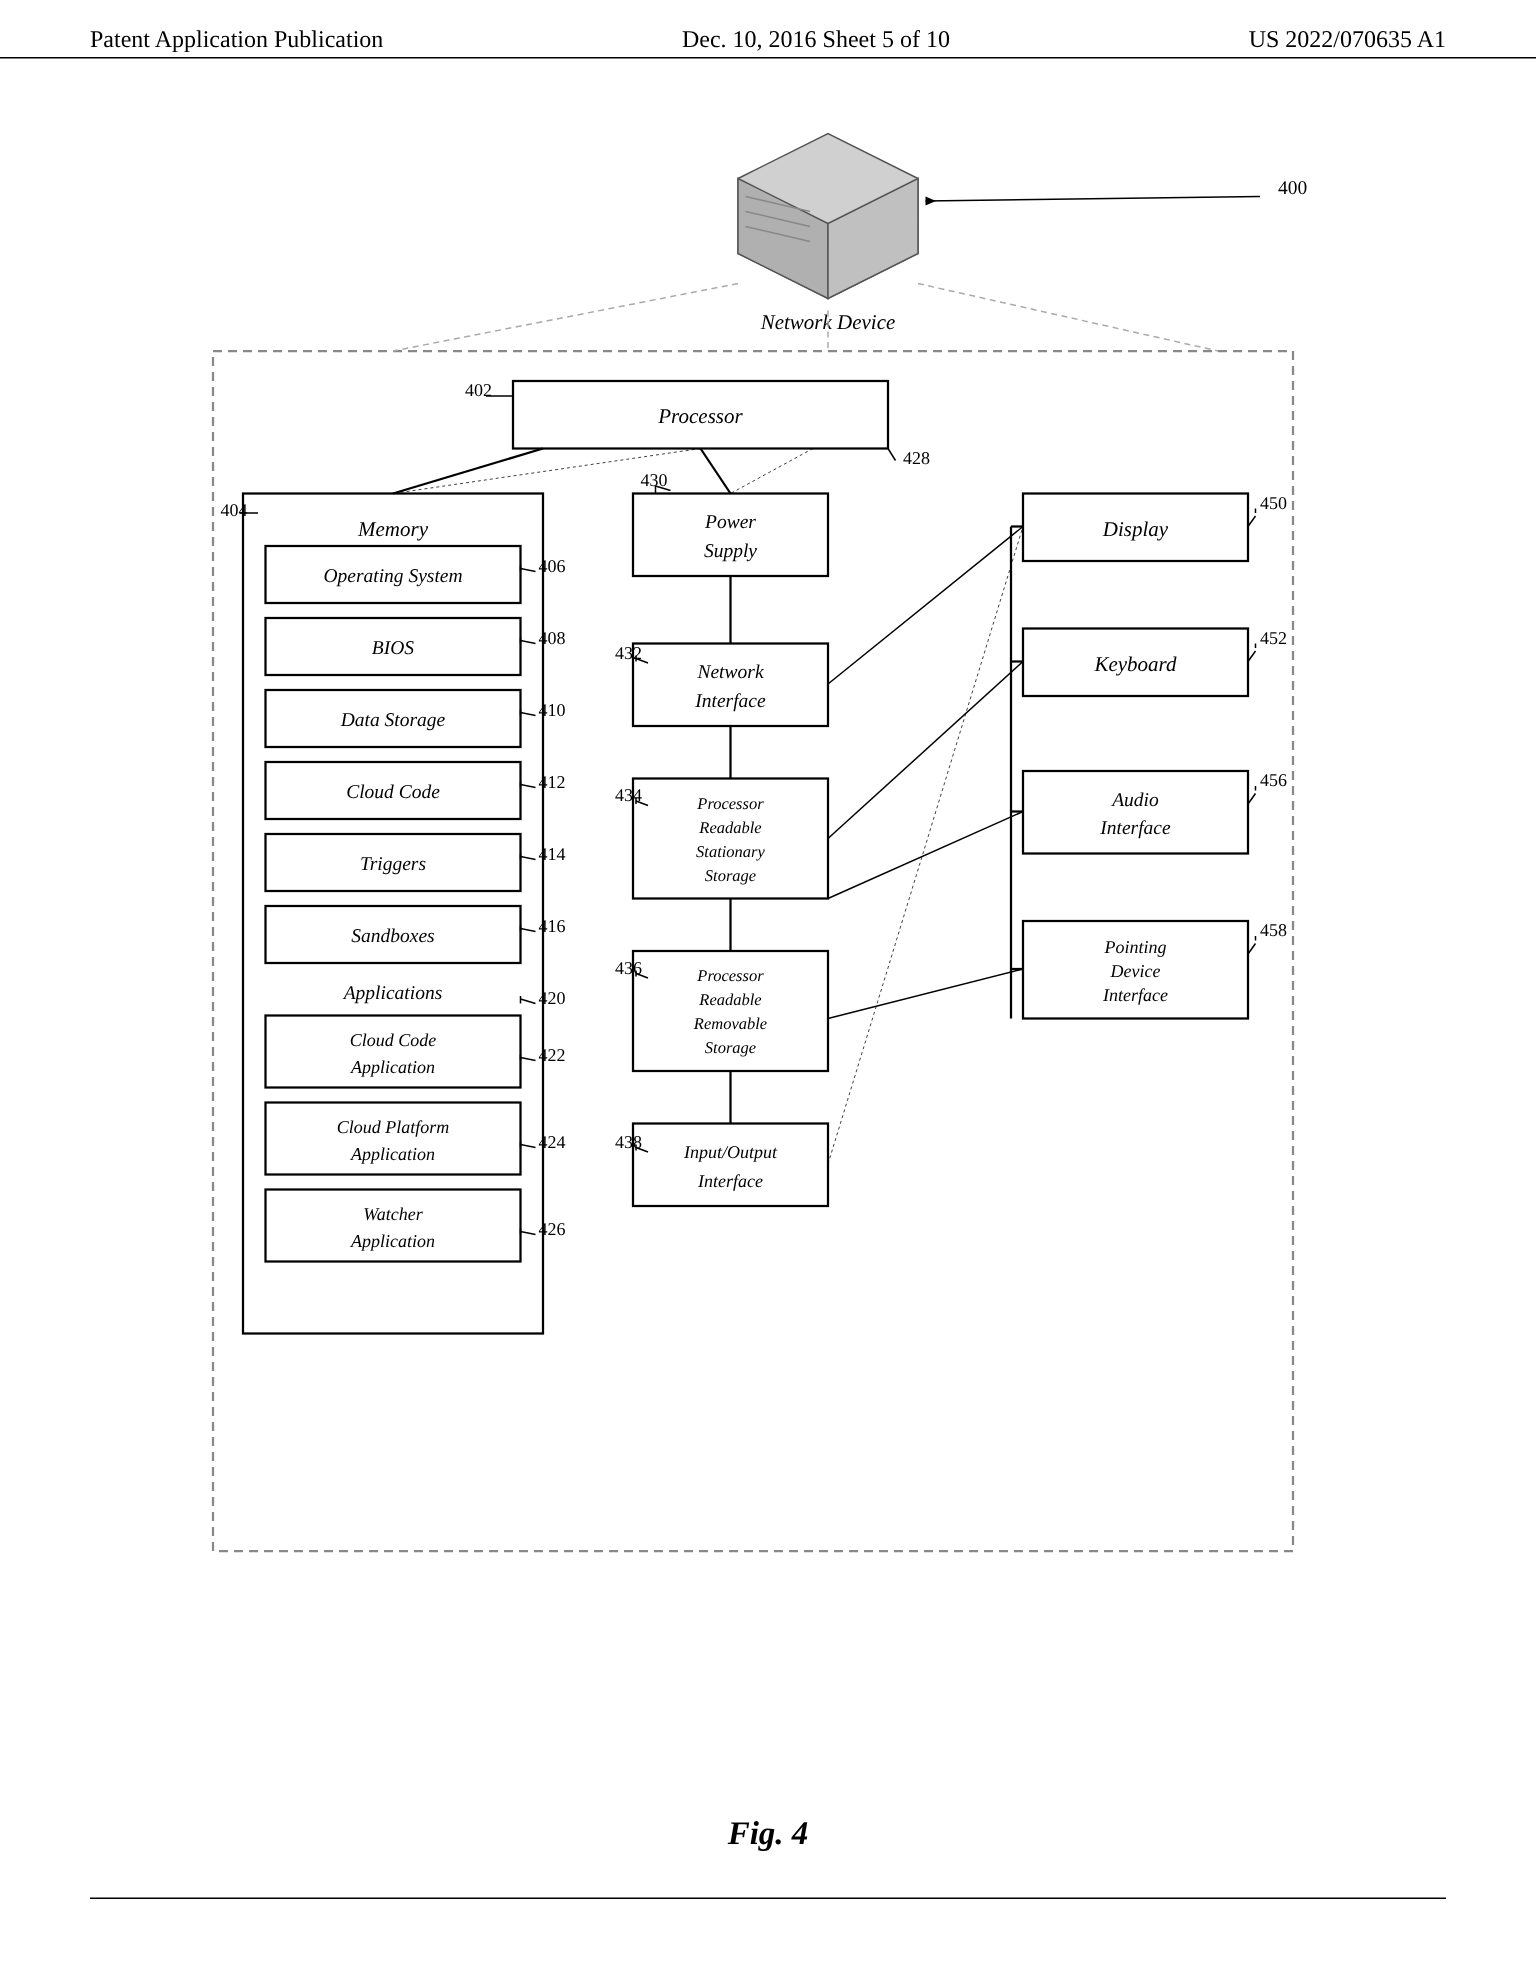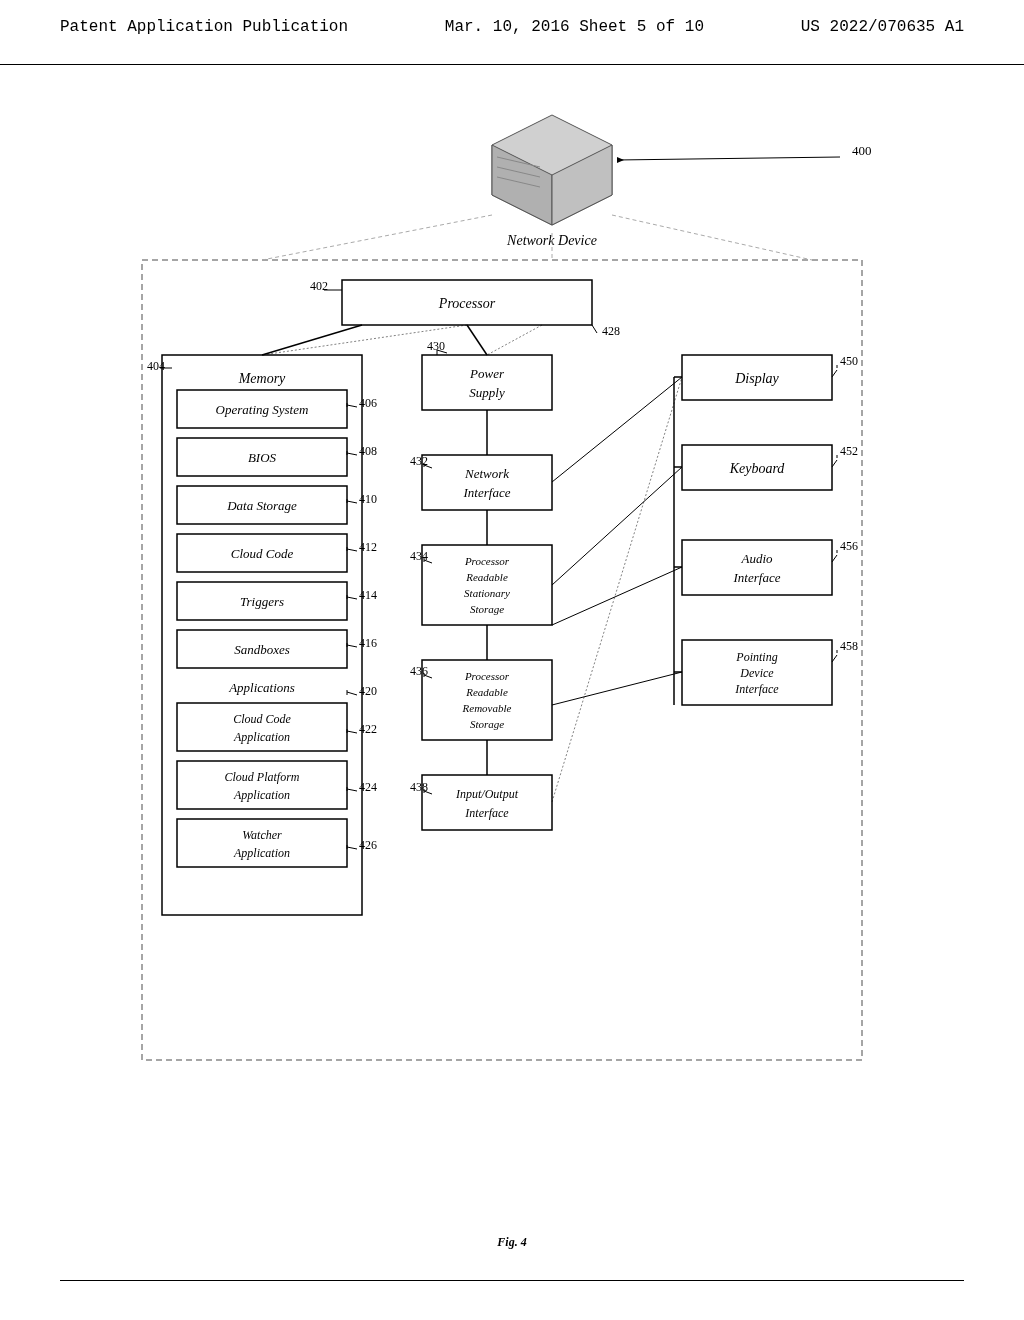--- a/index.html
+++ b/index.html
@@ -9,61 +9,60 @@
       width: 1024px;
       min-height: 1320px;
       position: relative;
       overflow-x: hidden;
     }
 
     
     .header {
       display: flex;
       justify-content: space-between;
-      padding: 18px 60px 28px 60px;
+      padding: 18px 60px 2px 60px;
       border-bottom: 1px solid #000;
       align-items: baseline;
-      font-family: Liberation Mono, monospace;
     }
 
     
     .diagram-area {
       position: relative;
       width: 100%;
       padding: 20px 60px;
     }
 
     
     .diagram-svg {
       display: block;
       margin: 0 auto;
     }
 
     
     .fig-caption {
       text-align: center;
-      font-size: 12px;
+      font-size: 22px;
       font-style: italic;
       font-weight: bold;
       margin-top: 30px;
       margin-bottom: 30px;
     }
 
     
     .bottom-border {
       border-bottom: 1px solid #000;
       margin: 0 60px;
     }
   </style>
 </head>
 <body>
 
 <div class="header">
   <span>Patent Application Publication</span>
-  <span>Mar. 10, 2016  Sheet 5 of 10</span>
+  <span>Dec. 10, 2016  Sheet 5 of 10</span>
   <span>US 2022/070635 A1</span>
 </div>
 
 <div class="diagram-area">
   <svg class="diagram-svg" width="900" height="1100" viewBox="0 0 900 1100">
 
     <g>
 
       <polygon points="430,60 490,30 550,60 550,110 490,140 430,110" fill="#d0d0d0" stroke="#555" stroke-width="1"></polygon>
       <polygon points="430,60 490,90 490,140 430,110" fill="#b0b0b0" stroke="#555" stroke-width="1"></polygon>

